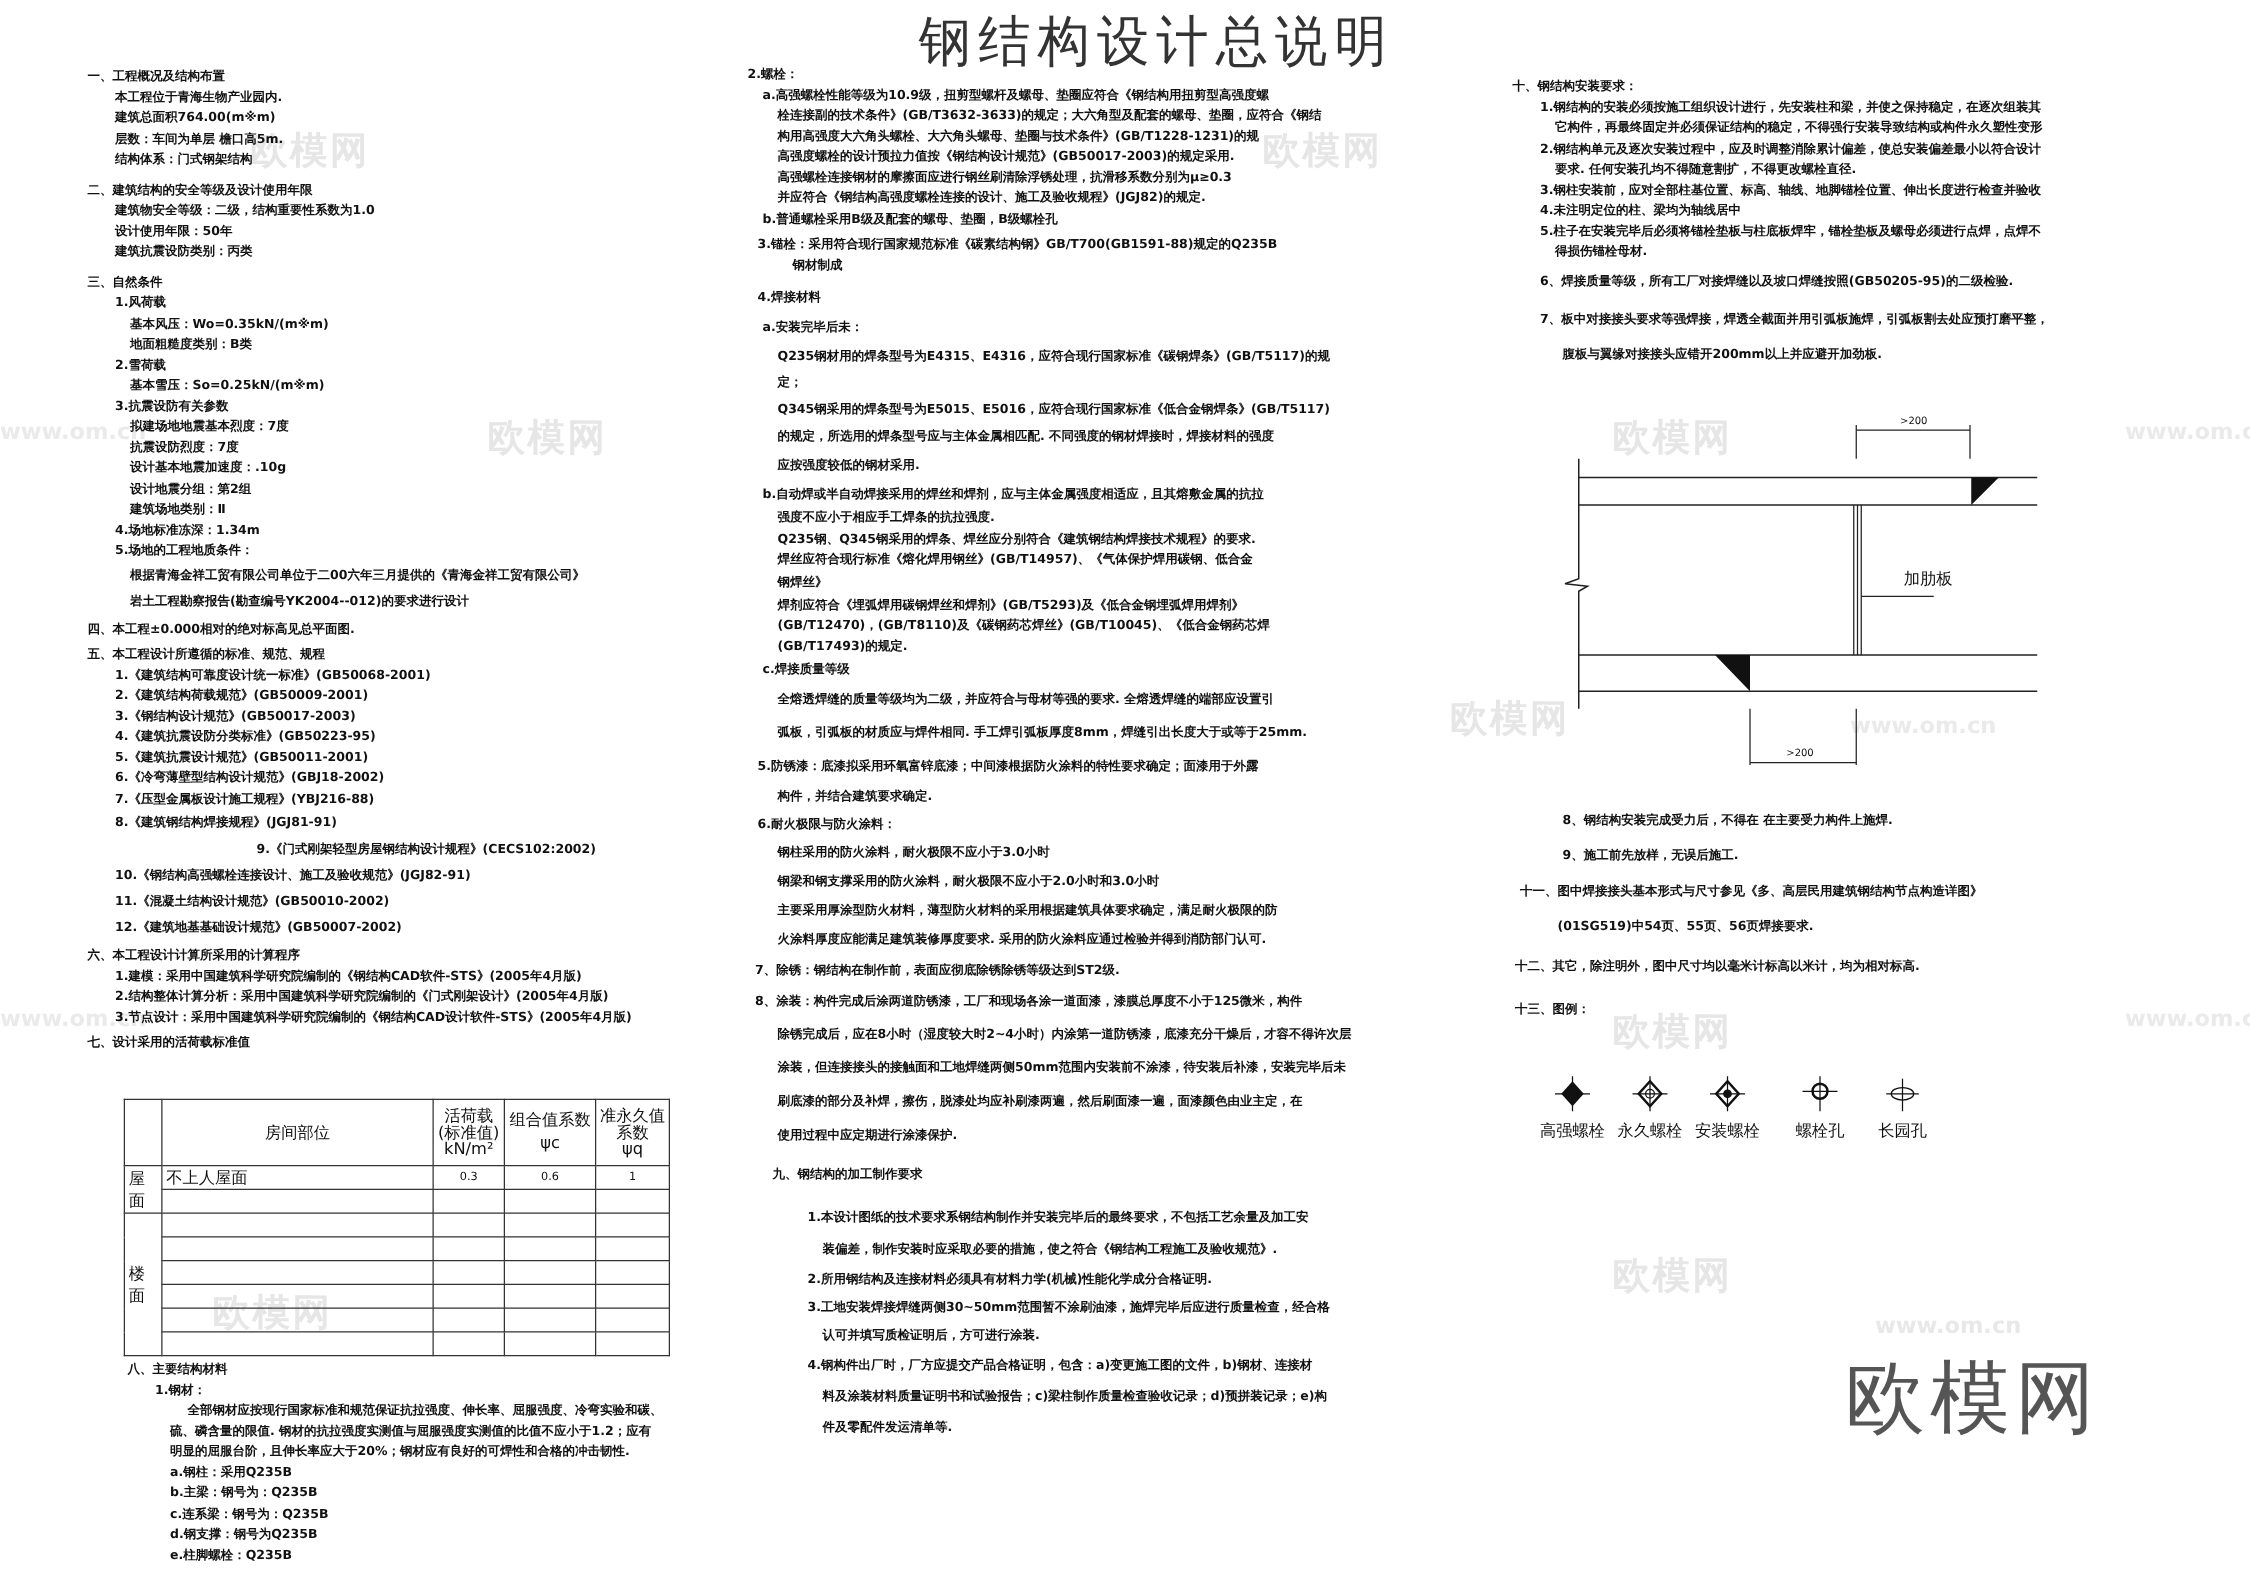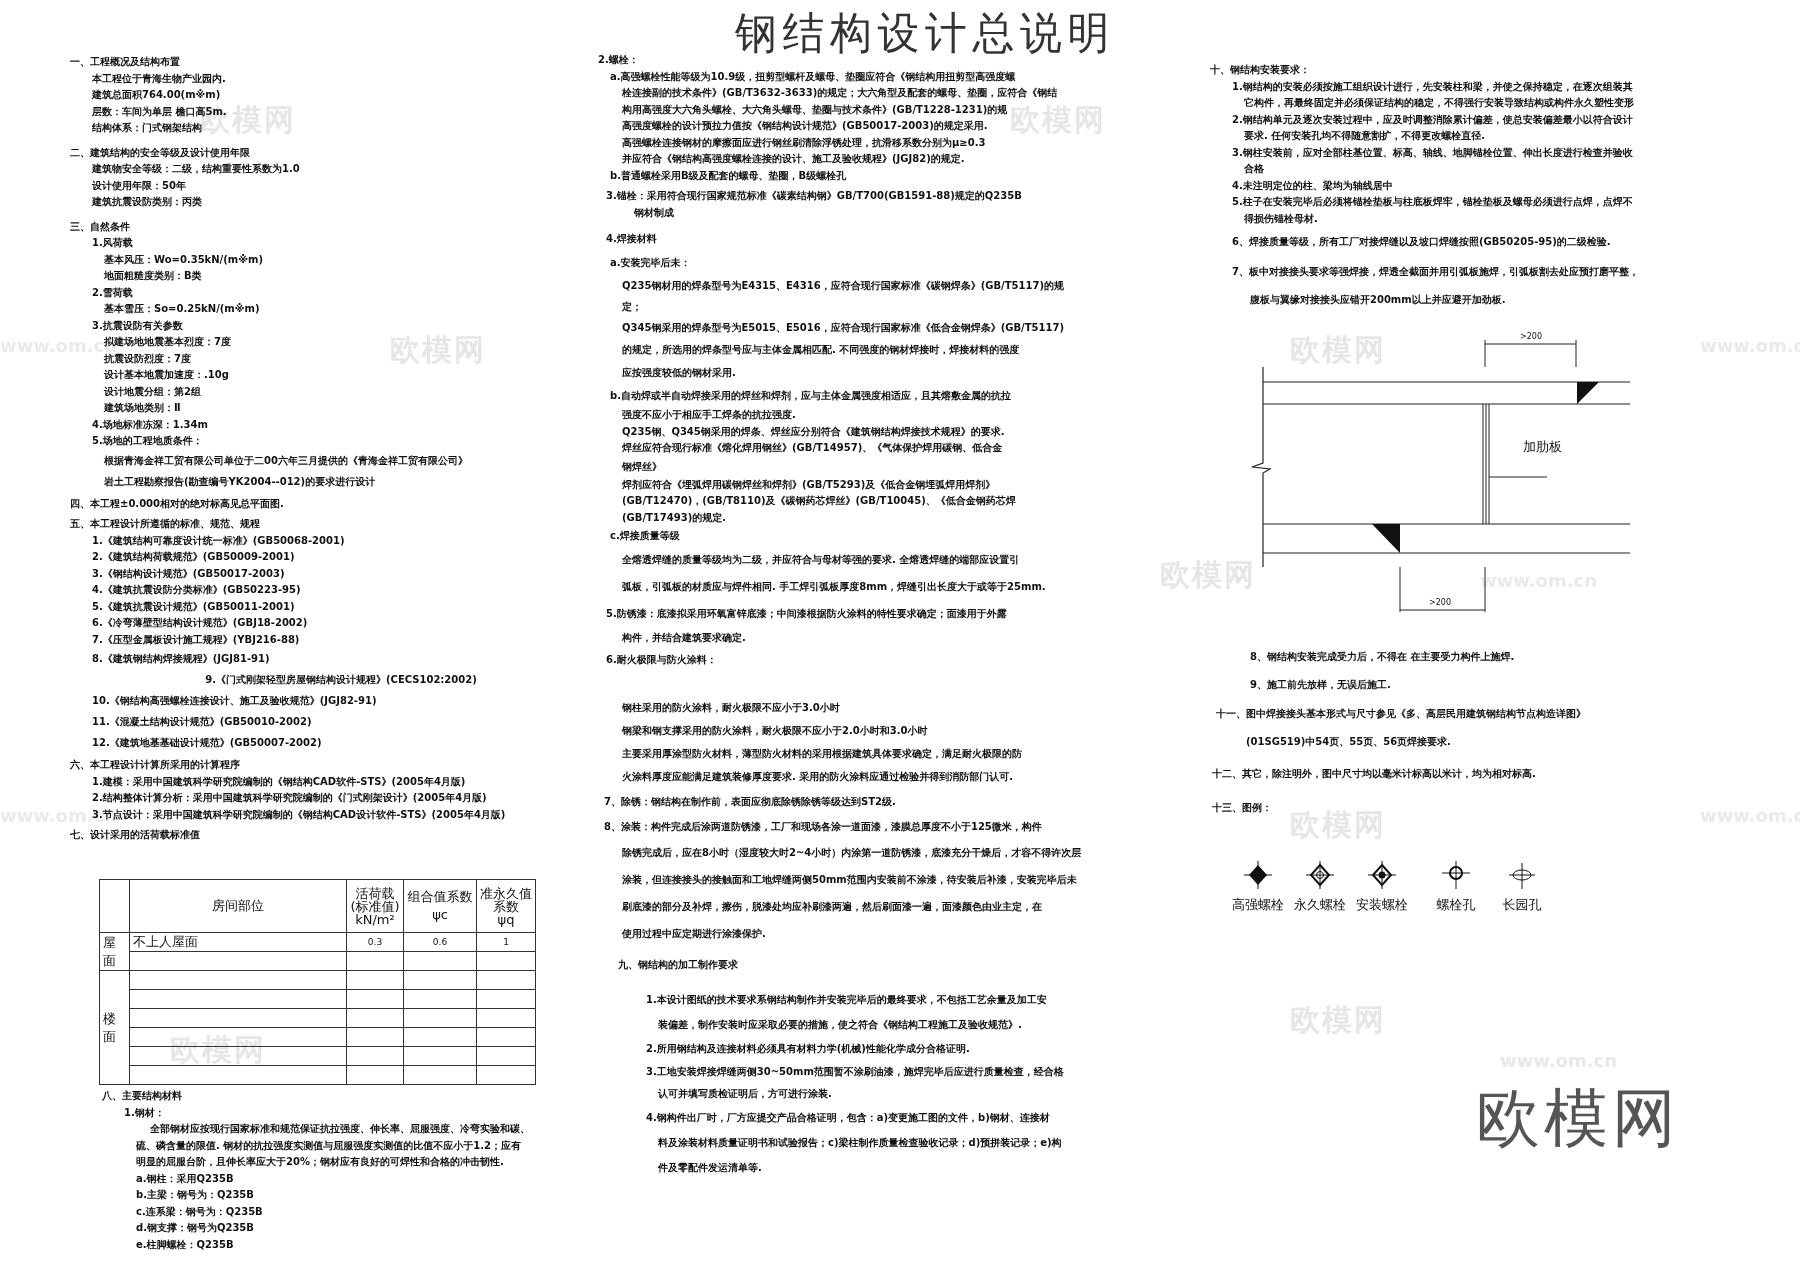--- a/index.html
+++ b/index.html
@@ -233,21 +233,21 @@
     <div class="l1" style="line-height:20px;">c.焊接质量等级</div>
     <div class="l2 loose">全熔透焊缝的质量等级均为二级，并应符合与母材等强的要求. 全熔透焊缝的端部应设置引</div>
     <div class="l2 loose">弧板，引弧板的材质应与焊件相同. 手工焊引弧板厚度8mm，焊缝引出长度大于或等于25mm.</div>
   </div>
   <div>
     <div class="l1 loose" style="padding-left:8px;">5.防锈漆：底漆拟采用环氧富锌底漆；中间漆根据防火涂料的特性要求确定；面漆用于外露</div>
     <div class="l2" style="line-height:22px;">构件，并结合建筑要求确定.</div>
   </div>
   <div>
     <div class="l1 loose" style="padding-left:8px;line-height:22px;">6.耐火极限与防火涂料：</div>
-    <div class="l2" style="line-height:23px;margin-top:25px;">钢柱采用的防火涂料，耐火极限不应小于3.0小时</div>
+    <div class="l2" style="line-height:23px;">钢柱采用的防火涂料，耐火极限不应小于3.0小时</div>
     <div class="l2" style="line-height:23px;">钢梁和钢支撑采用的防火涂料，耐火极限不应小于2.0小时和3.0小时</div>
     <div class="l2" style="line-height:23px;">主要采用厚涂型防火材料，薄型防火材料的采用根据建筑具体要求确定，满足耐火极限的防</div>
     <div class="l2" style="line-height:23px;">火涂料厚度应能满足建筑装修厚度要求. 采用的防火涂料应通过检验并得到消防部门认可.</div>
   </div>
   <div class="h loose" style="padding-left:6px;">7、除锈：钢结构在制作前，表面应彻底除锈除锈等级达到ST2级.</div>
   <div>
     <div class="h" style="padding-left:6px;line-height:24px;">8、涂装：构件完成后涂两道防锈漆，工厂和现场各涂一道面漆，漆膜总厚度不小于125微米，构件</div>
     <div class="l2 loose">除锈完成后，应在8小时（湿度较大时2~4小时）内涂第一道防锈漆，底漆充分干燥后，才容不得许次层</div>
     <div class="l2 loose">涂装，但连接接头的接触面和工地焊缝两侧50mm范围内安装前不涂漆，待安装后补漆，安装完毕后未</div>
     <div class="l2 loose">刷底漆的部分及补焊，擦伤，脱漆处均应补刷漆两遍，然后刷面漆一遍，面漆颜色由业主定，在</div>
@@ -266,21 +266,20 @@
   </div>
 </div>
 
 <div class="col" style="left:1210px;top:62px;width:560px;">
   <div class="h">十、钢结构安装要求：</div>
   <div class="l1">1.钢结构的安装必须按施工组织设计进行，先安装柱和梁，并使之保持稳定，在逐次组装其</div>
   <div class="l2">它构件，再最终固定并必须保证结构的稳定，不得强行安装导致结构或构件永久塑性变形</div>
   <div class="l1">2.钢结构单元及逐次安装过程中，应及时调整消除累计偏差，使总安装偏差最小以符合设计</div>
   <div class="l2">要求. 任何安装孔均不得随意割扩，不得更改螺栓直径.</div>
   <div class="l1">3.钢柱安装前，应对全部柱基位置、标高、轴线、地脚锚栓位置、伸出长度进行检查并验收</div>
-  <div class="l2">合格</div>
   <div class="l1">4.未注明定位的柱、梁均为轴线居中</div>
   <div class="l1">5.柱子在安装完毕后必须将锚栓垫板与柱底板焊牢，锚栓垫板及螺母必须进行点焊，点焊不</div>
   <div class="l2">得损伤锚栓母材.</div>
   <div class="l1" style="line-height:30px;">6、焊接质量等级，所有工厂对接焊缝以及坡口焊缝按照(GB50205-95)的二级检验.</div>
   <div class="l1" style="line-height:30px;">7、板中对接接头要求等强焊接，焊透全截面并用引弧板施焊，引弧板割去处应预打磨平整，</div>
   <div class="l2" style="line-height:26px;padding-left:40px;">腹板与翼缘对接接头应错开200mm以上并应避开加劲板.</div>
 </div>
 
 <svg class="diagram" viewBox="0 0 390 290">
 
@@ -305,21 +304,21 @@
   <line x1="245" y1="14" x2="336" y2="14" stroke="#222" stroke-width="1"></line>
   <line x1="245" y1="10" x2="245" y2="37" stroke="#222" stroke-width="1"></line>
   <line x1="336" y1="10" x2="336" y2="37" stroke="#222" stroke-width="1"></line>
 
   <line x1="160" y1="237" x2="160" y2="282" stroke="#222" stroke-width="1"></line>
   <line x1="245" y1="237" x2="245" y2="282" stroke="#222" stroke-width="1"></line>
   <line x1="160" y1="280" x2="245" y2="280" stroke="#222" stroke-width="1"></line>
 </svg>
 <div style="position:absolute;left:1520px;top:332px;font-size:8px;">&gt;200</div>
 <div style="position:absolute;left:1429px;top:598px;font-size:8px;">&gt;200</div>
-<div style="position:absolute;left:1523px;top:438px;font-size:13px;">加肋板</div>
+<div style="position:absolute;left:1523px;top:454px;font-size:13px;">加肋板</div>
 
 <div class="col" style="left:1210px;top:643px;width:560px;">
   <div class="l3" style="padding-left:40px;line-height:28px;">8、钢结构安装完成受力后，不得在 在主要受力构件上施焊.</div>
   <div class="l3" style="padding-left:40px;line-height:28px;">9、施工前先放样，无误后施工.</div>
   <div class="h" style="padding-left:6px;line-height:30px;">十一、图中焊接接头基本形式与尺寸参见《多、高层民用建筑钢结构节点构造详图》</div>
   <div class="l2" style="padding-left:36px;line-height:26px;">(01SG519)中54页、55页、56页焊接要求.</div>
   <div class="h" style="padding-left:2px;line-height:38px;">十二、其它，除注明外，图中尺寸均以毫米计标高以米计，均为相对标高.</div>
   <div class="h" style="padding-left:2px;line-height:30px;">十三、图例：</div>
 </div>
 

